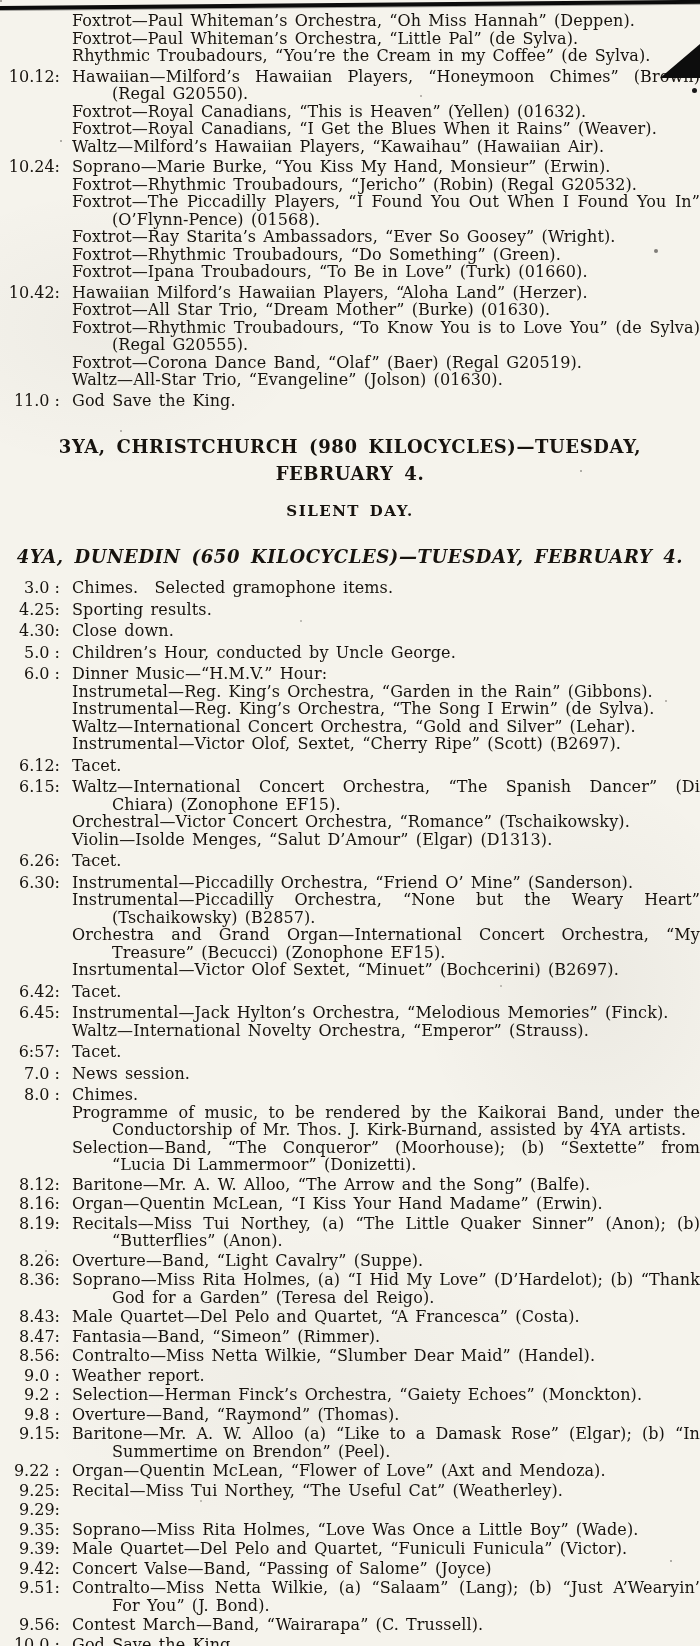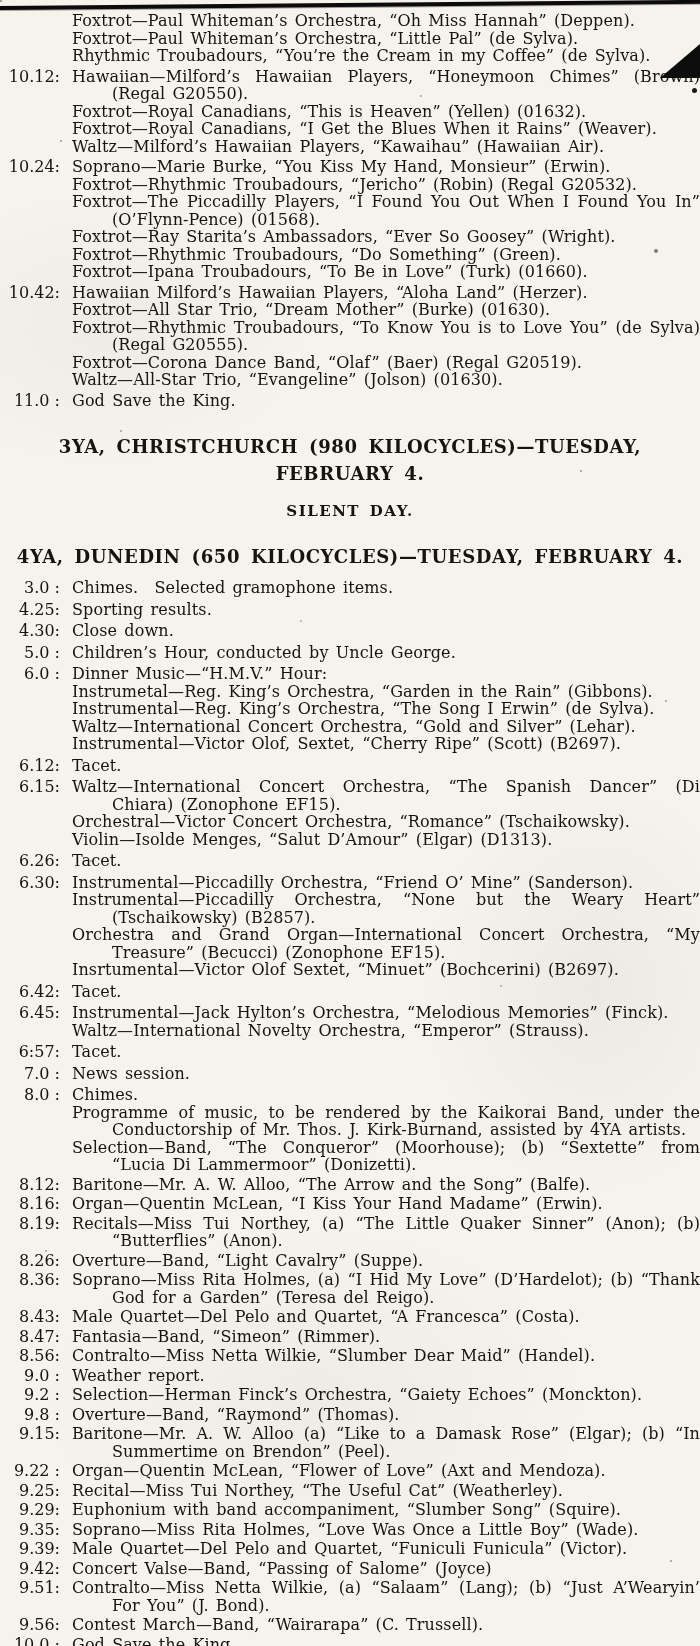--- a/index.html
+++ b/index.html
@@ -57,21 +57,21 @@
     text-align:justify;font-size:16px;line-height:17.5px;
     word-spacing:2px;letter-spacing:.1px;
   }
   .s1 .entry.t{margin-top:3px;}
   .s2 .entry.t{margin-top:2px;}
   .s2 .entry.t:nth-child(-n+24){margin-top:4px;}
   .station{
     font-weight:bold;font-size:18px;line-height:27px;text-align:center;
     letter-spacing:.6px;margin:24px 4px 0;word-spacing:4px;
   }
-  .station.second{margin:22px 4px 9px;}
+  .station.second{margin:22px 4px 9px;font-style:italic;}
   .silent{
     font-weight:bold;font-size:15px;line-height:19px;text-align:center;
     letter-spacing:1.5px;margin:15px 0 0;word-spacing:3px;
   }
 </style>
 </head>
 <body style="background: rgb(245, 243, 236); color: rgb(23, 19, 14);">
 
 <div class="page">
   <div class="top-rule"></div>
@@ -320,21 +320,20 @@
       <div class="entry t">
         <span class="time">9.22 :</span>
         <span class="text">Organ—Quentin McLean, “Flower of Love” (Axt and Mendoza).</span>
       </div>
       <div class="entry t">
         <span class="time">9.25:</span>
         <span class="text">Recital—Miss Tui Northey, “The Useful Cat” (Weatherley).</span>
       </div>
       <div class="entry t">
         <span class="time">9.29:</span>
-        <span class="text">Euphonium with band accompaniment, “Slumber Song” (Squire).</span>
       </div>
       <div class="entry t">
         <span class="time">9.35:</span>
         <span class="text">Soprano—Miss Rita Holmes, “Love Was Once a Little Boy” (Wade).</span>
       </div>
       <div class="entry t">
         <span class="time">9.39:</span>
         <span class="text">Male Quartet—Del Pelo and Quartet, “Funiculi Funicula” (Victor).</span>
       </div>
       <div class="entry t">

